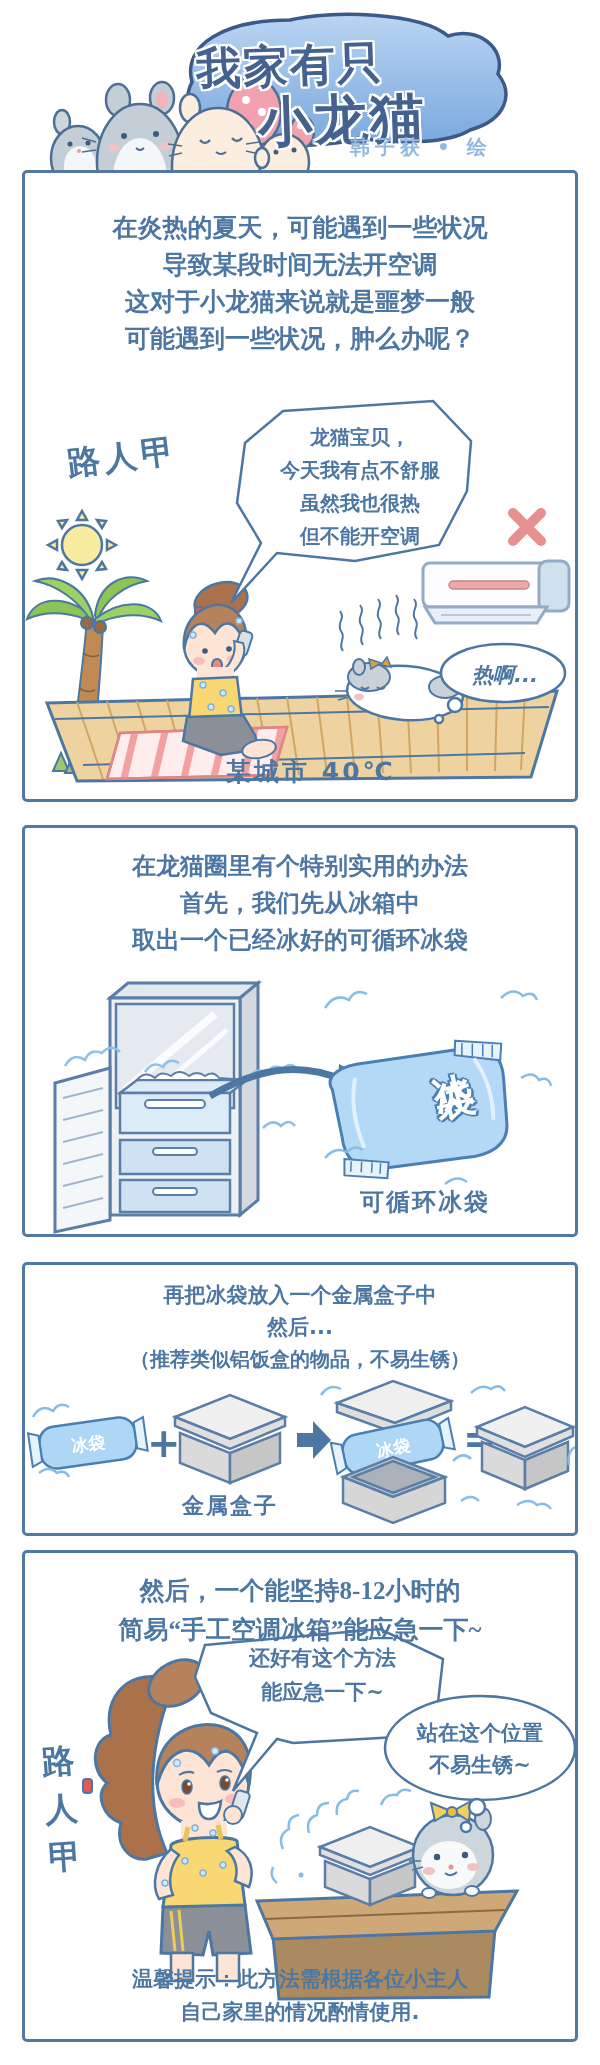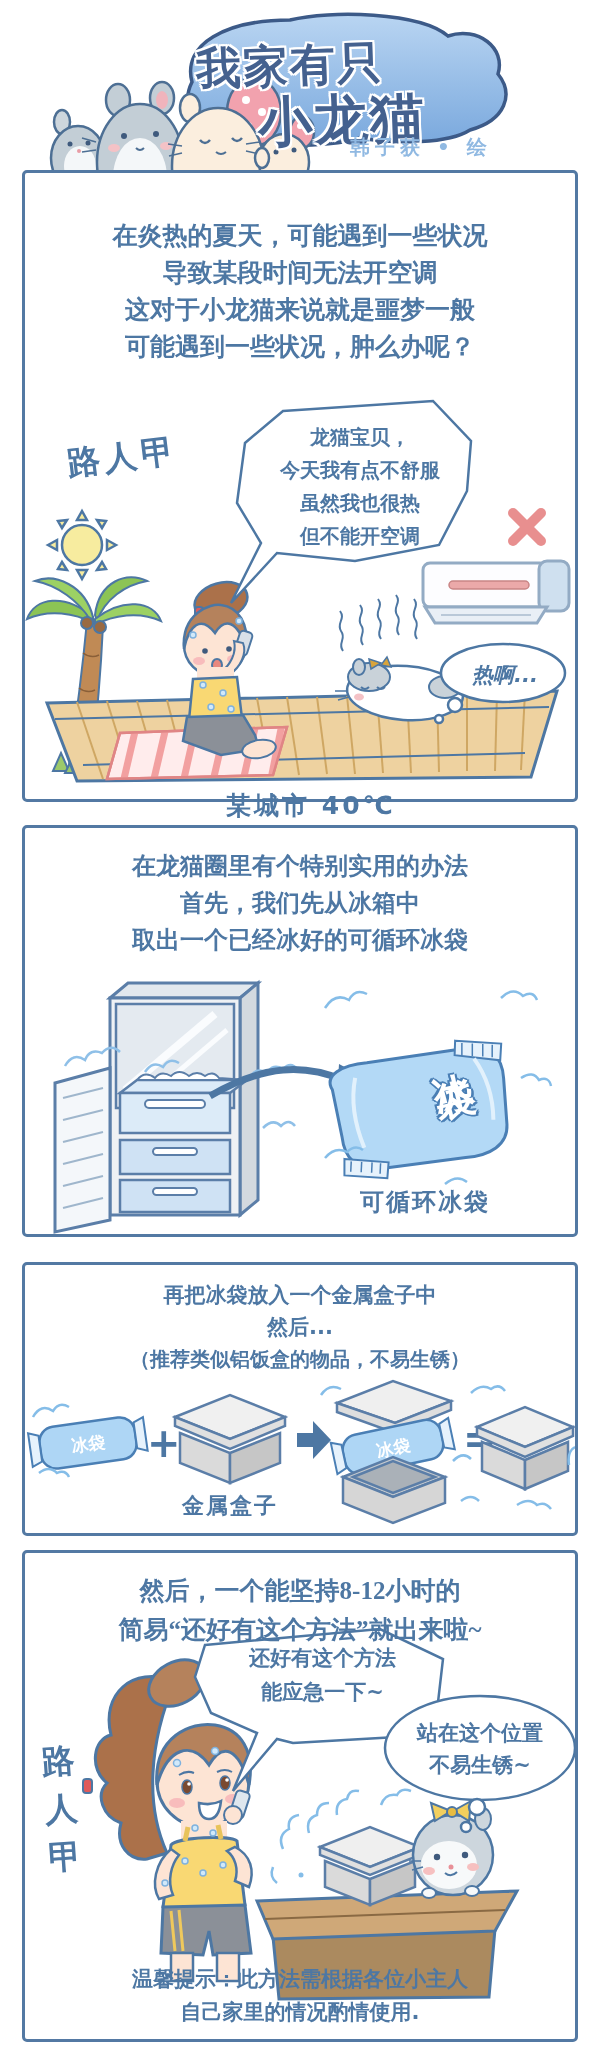--- a/index.html
+++ b/index.html
@@ -225,35 +225,35 @@
       </g>
       <g stroke="#e88f8f" stroke-width="10" stroke-linecap="round">
         <line x1="488" y1="340" x2="516" y2="368"></line>
         <line x1="516" y1="340" x2="488" y2="368"></line>
       </g>
 
       <g>
         <path d="M258,238 L408,228 L446,268 L442,318 L414,372 L330,388 L252,380 L206,430 L236,370 L212,330 L220,270 Z" fill="#fff" stroke="#4d77a3" stroke-width="2.5"></path>
       </g>
     </svg>
-    <div class="narr" style="top:44px;font-size:25px;line-height:37px;">
+    <div class="narr" style="top:36px;font-size:25px;line-height:37px;">
       <div>在炎热的夏天，可能遇到一些状况</div>
       <div>导致某段时间无法开空调</div>
       <div>这对于小龙猫来说就是噩梦一般</div>
       <div>可能遇到一些状况，肿么办呢？</div>
     </div>
     <div class="abs handw" style="left:42px;top:262px;font-size:33px;transform:rotate(-7deg);letter-spacing:4px;">路人甲</div>
     <div class="abs ctr" style="left:228px;top:248px;width:214px;font-size:20px;line-height:33px;">
       <div>龙猫宝贝，</div>
       <div>今天我有点不舒服</div>
       <div>虽然我也很热</div>
       <div>但不能开空调</div>
     </div>
     <div class="abs ctr" style="left:418px;top:488px;width:124px;font-size:21px;font-style:italic;">热啊...</div>
-    <div class="narr" style="top:616px;font-size:25px;letter-spacing:3px;padding-left:22px;">某城市 40℃</div>
+    <div class="narr" style="top:582px;font-size:25px;letter-spacing:3px;padding-left:22px;">某城市 40℃</div>
   </div>
 
   <div class="panel" style="top:825px;height:412px;">
     <svg class="abs" style="left:0;top:0" width="550" height="406" viewBox="0 0 550 406">
 
       <g stroke="#5b7ea8" stroke-width="3">
         <polygon points="85,170 103,155 233,155 215,170" fill="#e2e8ee"></polygon>
         <polygon points="215,170 233,155 233,372 215,387" fill="#d3d9df"></polygon>
         <rect x="85" y="170" width="130" height="217" fill="#eef1f4"></rect>
         <rect x="91" y="176" width="118" height="104" fill="#e4eaf0" stroke-width="2.5"></rect>
@@ -484,21 +484,21 @@
       </g>
 
       <g fill="#fff" stroke="#4d77a3" stroke-width="2.5">
         <ellipse cx="455" cy="195" rx="95" ry="52"></ellipse>
         <circle cx="452" cy="254" r="8"></circle>
         <circle cx="441" cy="274" r="5"></circle>
       </g>
     </svg>
     <div class="narr" style="top:18px;font-size:25px;line-height:39px;font-family:Liberation Serif, serif;">
       <div>然后，一个能坚持8-12小时的</div>
-      <div>简易“还好有这个方法”就出来啦~</div>
+      <div>简易“手工空调冰箱”能应急一下~</div>
     </div>
     <div class="abs ctr" style="left:195px;top:88px;width:205px;font-size:21px;line-height:34px;">
       <div>还好有这个方法</div>
       <div>能应急一下~</div>
     </div>
     <div class="abs ctr" style="left:360px;top:164px;width:190px;font-size:21px;line-height:32px;">
       <div>站在这个位置</div>
       <div>不易生锈~</div>
     </div>
     <div class="abs handw" style="left:20px;top:184px;width:38px;font-size:33px;line-height:48px;

